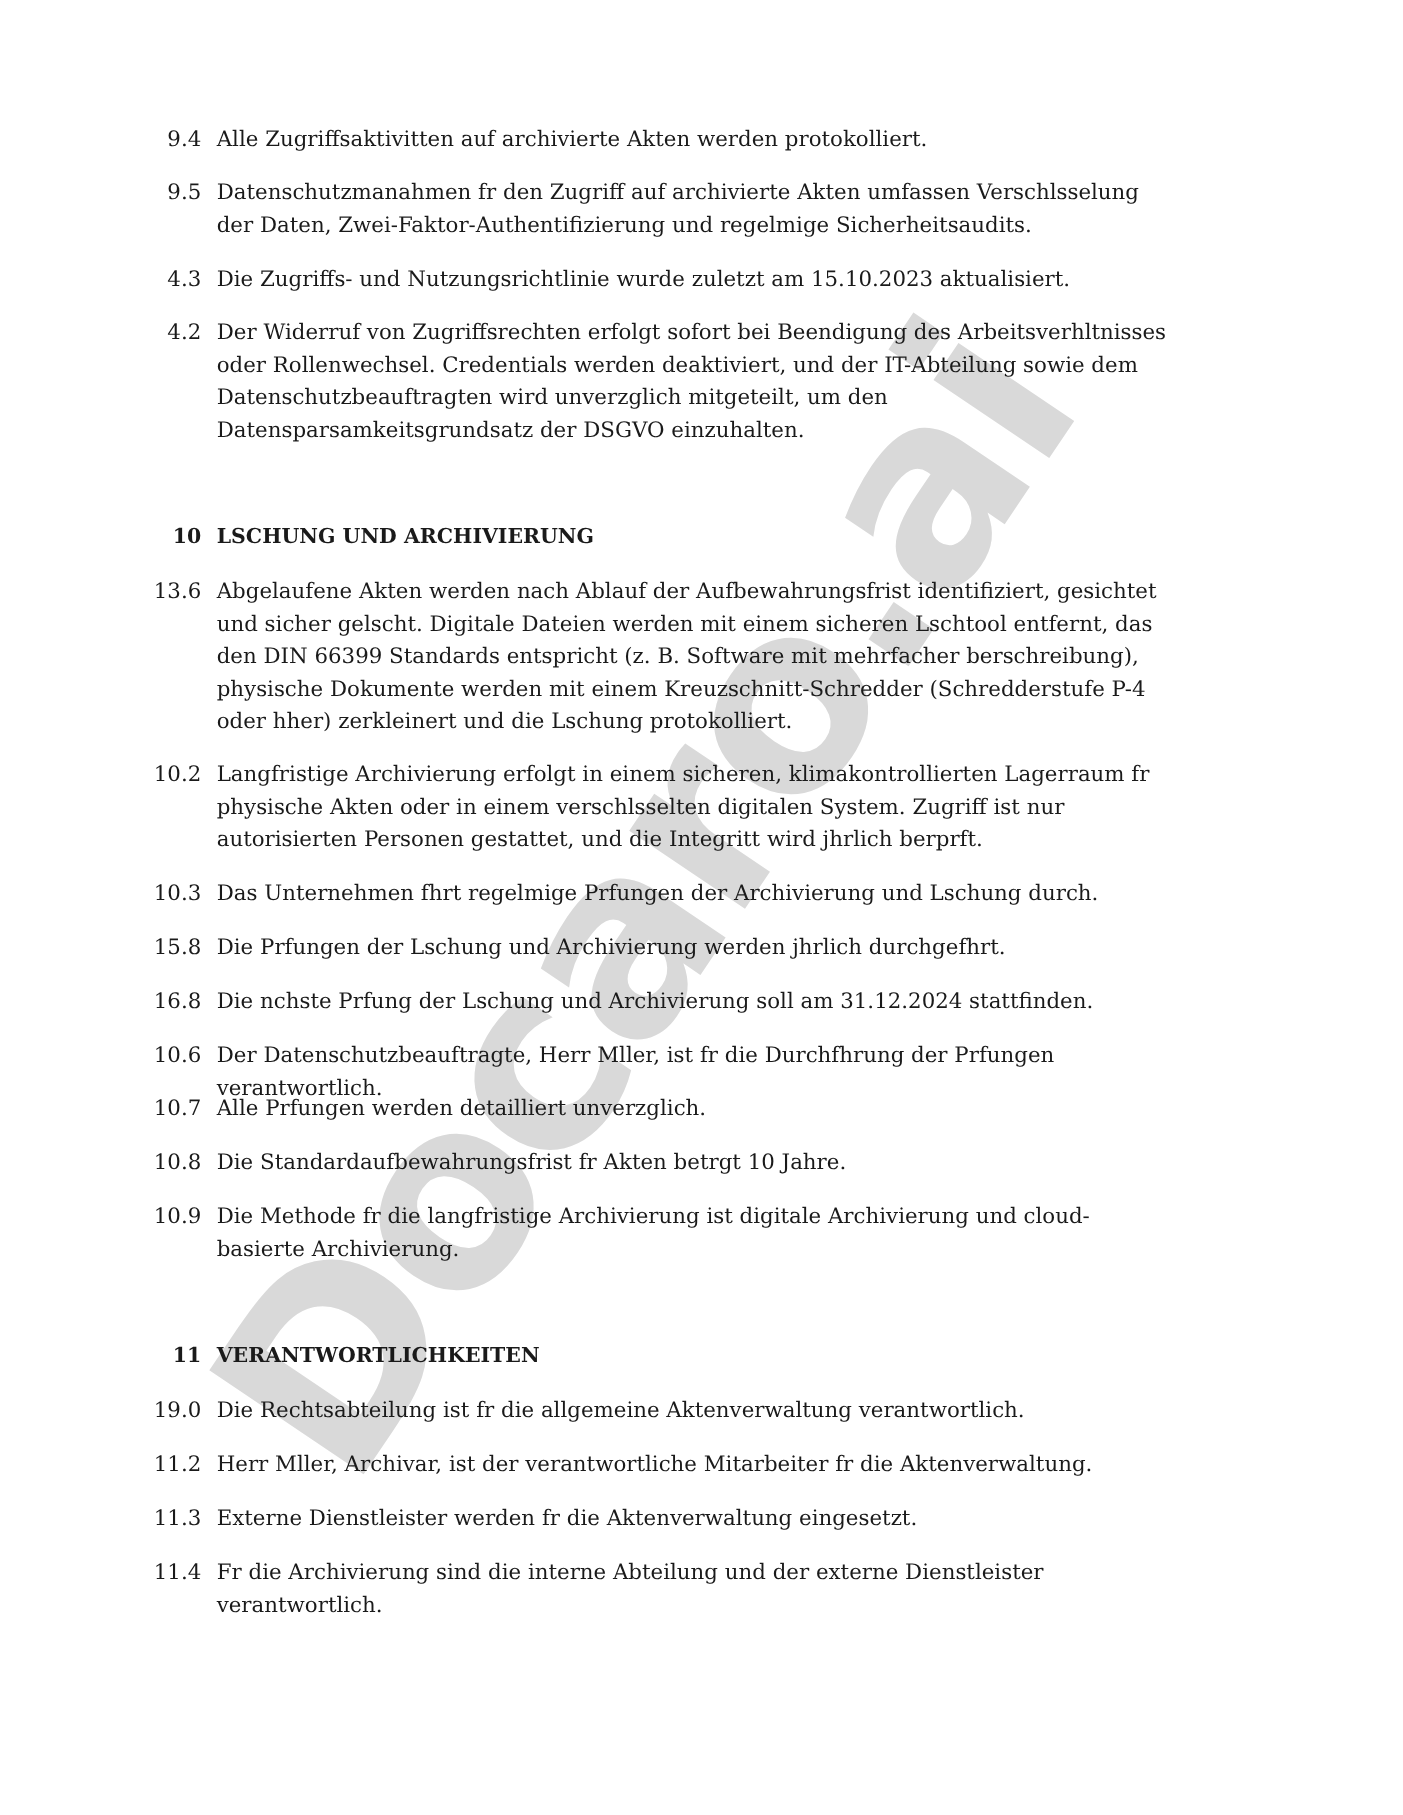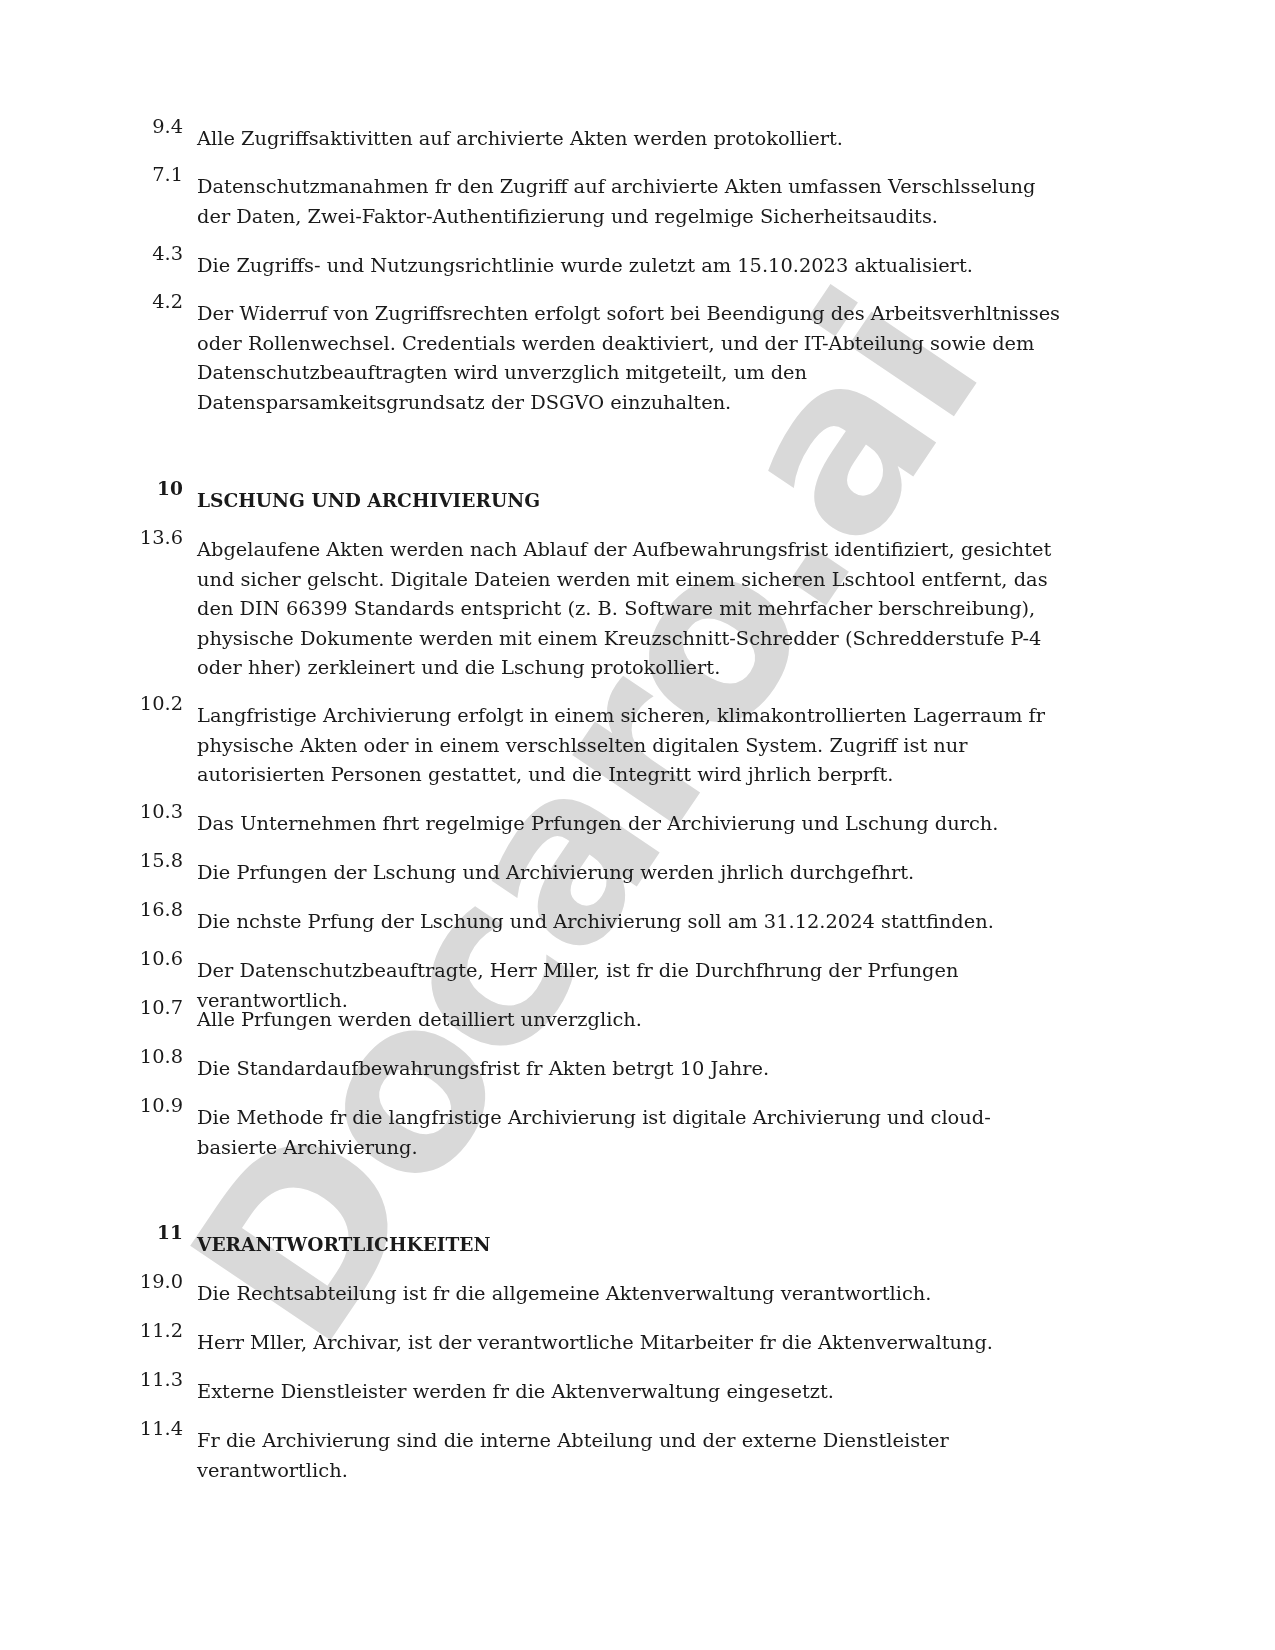--- a/index.html
+++ b/index.html
@@ -55,42 +55,42 @@
       position: absolute;
       right: 1092px; 
       top: 0;
       text-align: right;
       white-space: nowrap;
     }
     .item .txt {
       position: absolute;
       left: 197px;
       width: 870px;
-      top: 12px;
+      top: 0;
     }
     .heading {
       font-weight: bold;
       font-size: 18.6px;
     }
   </style>
 </head>
 <body>
 
 <div class="watermark">
   <span>Docaro.ai</span>
 </div>
 
 <div class="page">
 
   <div class="item" style="top:112px">
     <span class="num">9.4</span>
     <span class="txt">Alle Zugriffsaktivitten auf archivierte Akten werden protokolliert.</span>
   </div>
   <div class="item" style="top:160px">
-    <span class="num">7.1</span>
+    <span class="num">9.5</span>
     <span class="txt">Datenschutzmanahmen fr den Zugriff auf archivierte Akten umfassen Verschlsselung der Daten, Zwei-Faktor-Authentifizierung und regelmige Sicherheitsaudits.</span>
   </div>
   <div class="item" style="top:239px">
     <span class="num">4.3</span>
     <span class="txt">Die Zugriffs- und Nutzungsrichtlinie wurde zuletzt am 15.10.2023 aktualisiert.</span>
   </div>
   <div class="item" style="top:287px">
     <span class="num">4.2</span>
     <span class="txt">Der Widerruf von Zugriffsrechten erfolgt sofort bei Beendigung des Arbeitsverhltnisses oder Rollenwechsel. Credentials werden deaktiviert, und der IT-Abteilung sowie dem Datenschutzbeauftragten wird unverzglich mitgeteilt, um den Datensparsamkeitsgrundsatz der DSGVO einzuhalten.</span>
   </div>

